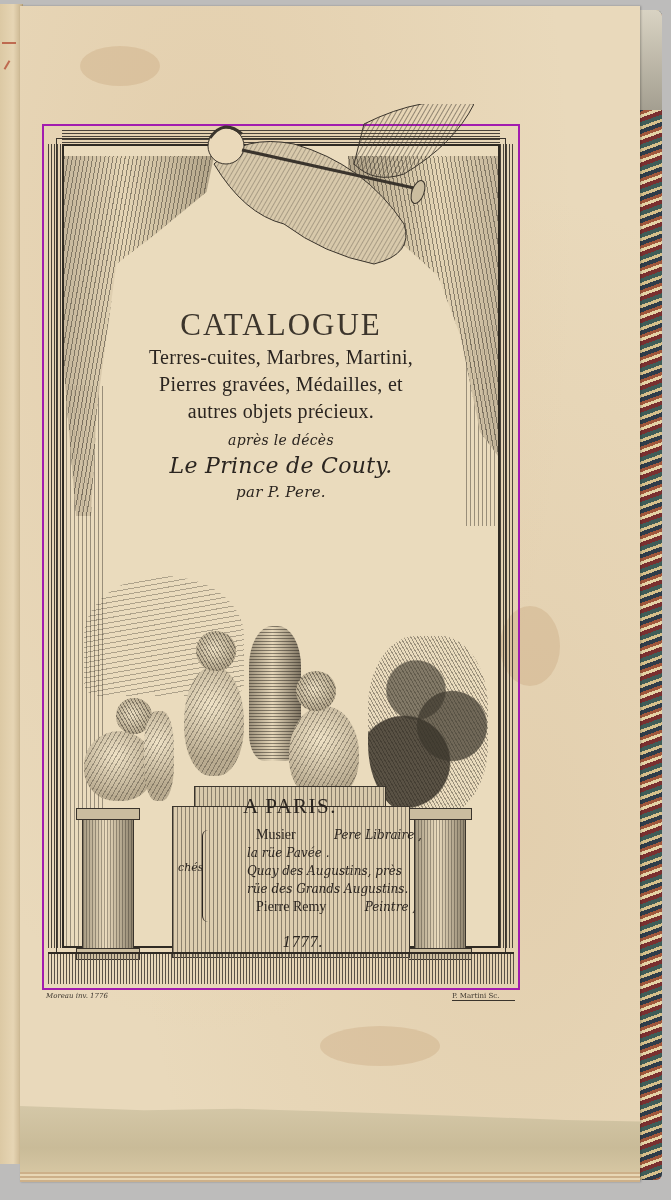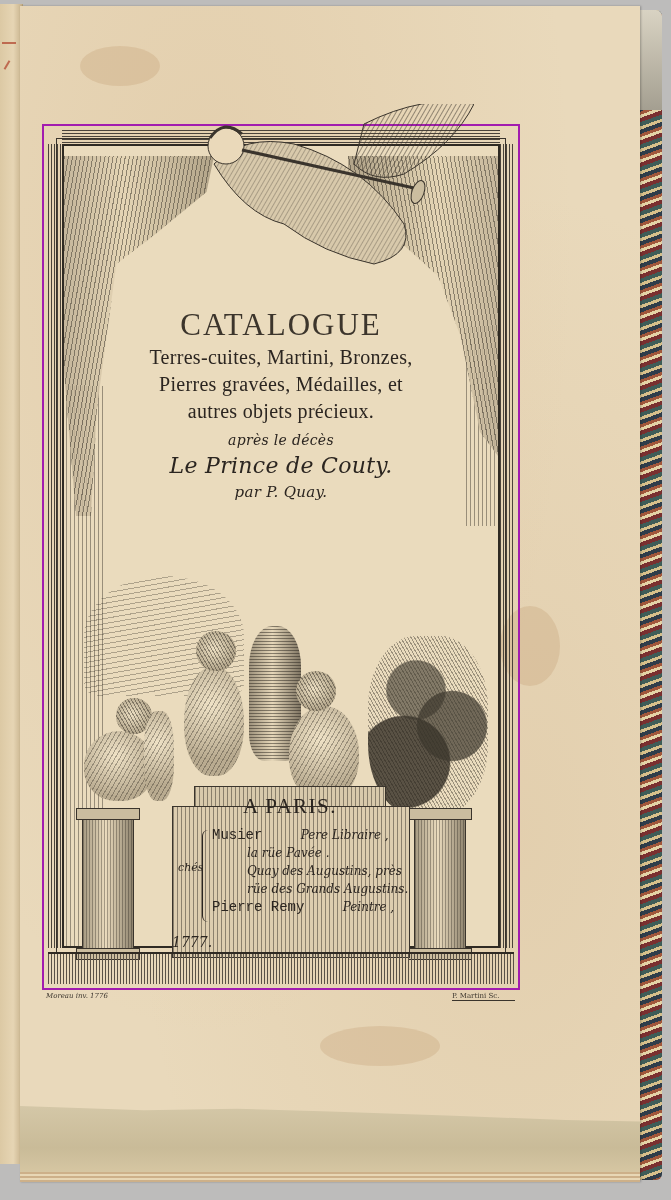--- a/index.html
+++ b/index.html
@@ -185,32 +185,32 @@
     .paris {
       position:absolute; left: 128px; top: 668px; width: 236px; text-align:center;
       font-size: 21px; letter-spacing: 1.5px; color: #2b2520;
       font-family: "Liberation Serif", serif;
     }
     .imprint {
       position:absolute; left: 168px; top: 700px; width: 190px;
       color: #2b2520;
     }
     .imprint .row { font-size: 13px; line-height: 18px; white-space: nowrap; }
-    .imprint .roman { font-family: Liberation Mono, monospace; font-size: 14px; }
+    .imprint .roman { font-family: Liberation Serif, serif; font-size: 14px; margin-left: 44px; }
     .imprint .ital { font-family: "DejaVu Serif", serif; font-style: italic; font-size: 12px; margin-left: 35px; }
     .ches {
       position:absolute; left: 134px; top: 735px; font-family: "DejaVu Serif", serif; font-style: italic;
       font-size: 11px; color:#2b2520;
     }
     .brace {
       position:absolute; left: 158px; top: 704px; width: 8px; height: 92px;
       border-left: 1.5px solid #2b2520; border-radius: 6px 0 0 6px;
     }
     .year {
-      position:absolute; left: 128px; top: 808px; width: 261px; text-align:left;
+      position:absolute; left: 128px; top: 808px; width: 261px; text-align:center;
       font-family: "DejaVu Serif", serif; font-style: italic; font-size: 14px; color:#2b2520;
     }
 
     .credit-left {
       position:absolute; left: 46px; top: 992px; font-family: "DejaVu Serif", serif; font-style: italic;
       font-size: 7px; color: #3a342c;
     }
     .credit-right {
       position:absolute; left: 452px; top: 992px; font-family: "DejaVu Serif", serif; 
       font-size: 7px; color: #3a342c; border-bottom: 1px solid #3a342c; padding-right: 16px;
@@ -260,26 +260,26 @@
     <path d="M40 60 Q70 30 120 40 Q190 60 230 120 Q240 150 200 160 Q150 150 110 120 Q70 110 40 60 Z" fill="#d8c9ab" stroke="#3a342c"></path>
     <path d="M40 60 Q70 30 120 40 Q190 60 230 120 Q240 150 200 160 Q150 150 110 120 Q70 110 40 60 Z" fill="url(#hatch)" opacity=".6"></path>
     <circle cx="52" cy="42" r="18" fill="#ead9ba" stroke="#3a342c"></circle>
     <path d="M36 34 Q50 14 68 30" fill="none" stroke="#3a342c" stroke-width="3"></path>
     <line x1="68" y1="46" x2="240" y2="84" stroke="#3a342c" stroke-width="3"></line>
     <ellipse cx="244" cy="88" rx="6" ry="12" fill="#cbbd9f" stroke="#3a342c" transform="rotate(20 244 88)"></ellipse>
   </svg>
 
   <div class="title-block">
     <h1 class="t-catalogue">CATALOGUE</h1>
-    <p class="t-line">Terres-cuites, Martini, Bronzes,</p>
+    <p class="t-line">Terres-cuites, Marbres, Martini,</p>
     <p class="t-line">Pierres gravées, Médailles, et</p>
     <p class="t-line">autres objets précieux.</p>
     <p class="t-line script t-apres">après le décès</p>
     <p class="t-line script t-prince">Le Prince de Couty.</p>
-    <p class="t-line script t-par">par P. Quay.</p>
+    <p class="t-line script t-par">par P. Pere.</p>
   </div>
 
   <div class="urn"></div>
   <div class="putto" style="left:140px;top:540px;width:60px;height:110px"></div>
   <div class="putto-head" style="left:152px;top:505px;width:40px;height:40px"></div>
   <div class="putto" style="left:245px;top:580px;width:70px;height:95px"></div>
   <div class="putto-head" style="left:252px;top:545px;width:40px;height:40px"></div>
   <div class="putto" style="left:40px;top:605px;width:70px;height:70px"></div>
   <div class="putto-head" style="left:72px;top:572px;width:36px;height:36px"></div>
   <div class="putto" style="left:100px;top:585px;width:30px;height:90px;border-radius:40%"></div>

